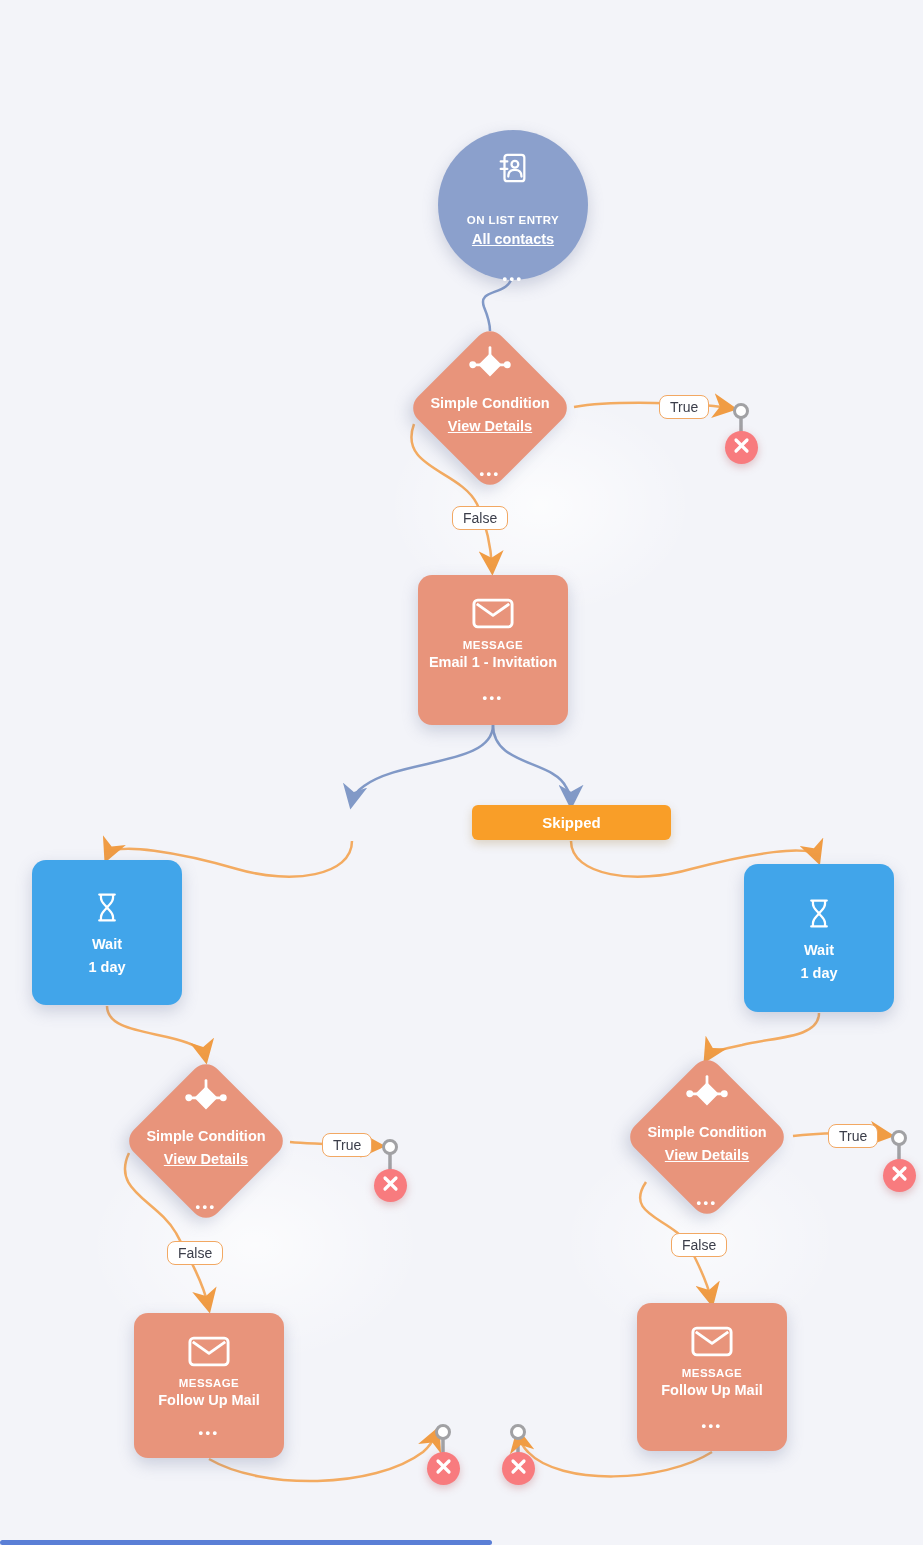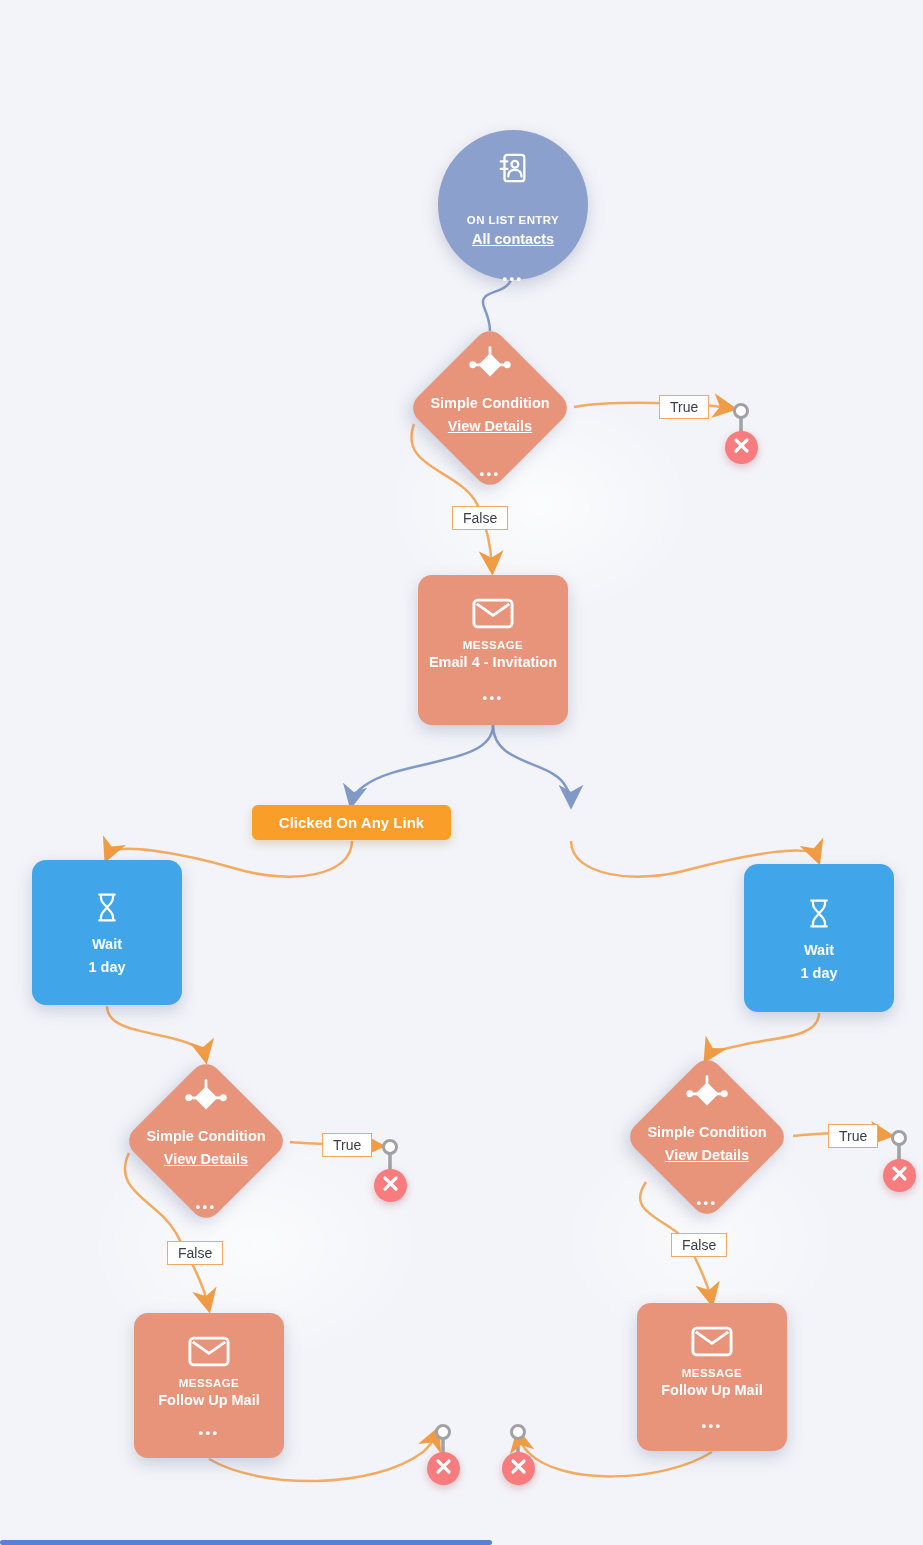--- a/index.html
+++ b/index.html
@@ -23,21 +23,21 @@
   .diamond-inner{position:absolute;left:50%;top:50%;width:170px;height:170px;margin:-85px 0 0 -85px;
     transform:rotate(-45deg);display:flex;flex-direction:column;align-items:center;color:#fff;}
   .type-label{font-size:11.5px;font-weight:600;letter-spacing:.4px;}
   .node-title{font-size:14.5px;font-weight:600;margin-top:3px;}
   .node-link{font-size:14.5px;font-weight:600;text-decoration:underline;color:#fff;margin-top:7px;cursor:pointer;}
   .dots{font-size:13px;font-weight:bold;letter-spacing:2.5px;line-height:10px;cursor:pointer;}
   .branch-btn{position:absolute;z-index:2;width:199px;height:35px;border-radius:6px;background:#f99e28;
     color:#fff;font-size:15px;font-weight:600;display:flex;align-items:center;justify-content:center;
     cursor:pointer;box-shadow:0 4px 10px rgba(150,110,40,.25);}
   .edge-label{position:absolute;z-index:3;height:20px;padding:1px 10px;background:#fff;border:1px solid #f2a863;
-    border-radius:0;color:#3b3e4a;font-size:14px;line-height:20px;text-align:right;}
+    border-radius:8px;color:#3b3e4a;font-size:14px;line-height:20px;text-align:right;}
   .ring{position:absolute;z-index:2;width:10px;height:10px;background:#fff;border:3.5px solid #a1a1a4;border-radius:50%;cursor:pointer;}
   .xnode{position:absolute;z-index:2;width:33px;height:33px;border-radius:50%;background:#f87b7e;
     display:flex;align-items:center;justify-content:center;cursor:pointer;box-shadow:0 3px 8px rgba(180,90,95,.35);}
   .icon{display:block;}
   .hthumb{position:absolute;left:0;top:1540px;width:492px;height:5px;background:#5a7fd6;border-radius:3px;z-index:4;cursor:pointer;}
 </style>
 </head>
 <body>
 
 <div id="canvas">
@@ -136,25 +136,25 @@
   <div class="node sq-node msg-node shadow" style="left:418px;top:575px;">
     <span class="icon" style="margin-top:22px;">
       <svg viewBox="0 0 44 34" width="42" height="33">
           <g fill="none" stroke="#fff" stroke-width="3" stroke-linejoin="round">
         <rect x="2" y="3" width="40" height="28" rx="4"></rect>
             <path d="M5,7 L22,19 L39,7"></path>
       </g>
         </svg>
     </span>
     <span class="type-label" style="margin-top:5px;">MESSAGE</span>
-    <span class="node-title">Email 4 - Invitation</span>
+    <span class="node-title">Email 1 - Invitation</span>
     <span class="dots" style="margin-top:auto;margin-bottom:22px;">•••</span>
   </div>
 
-  <div class="branch-btn" style="left:252px;top:805px;">Clicked On Any Link</div>
+  <div class="branch-btn" style="left:472px;top:805px;">Skipped</div>
 
   <div class="node sq-node wait-node shadow" style="left:32px;top:860px;">
     <span class="icon" style="margin-top:32px;">
       <svg viewBox="0 0 30 36" width="26" height="31">
           <g fill="none" stroke="#fff" stroke-width="2.6" stroke-linecap="round">
         <path d="M6,3 h18"></path>
             <path d="M6,33 h18"></path>
         <path d="M8,4 v3 c0,5 4,7 7,11 c3,-4 7,-6 7,-11 v-3"></path>
         <path d="M8,32 v-3 c0,-5 4,-7 7,-11 c3,4 7,6 7,11 v3"></path>
       </g>

